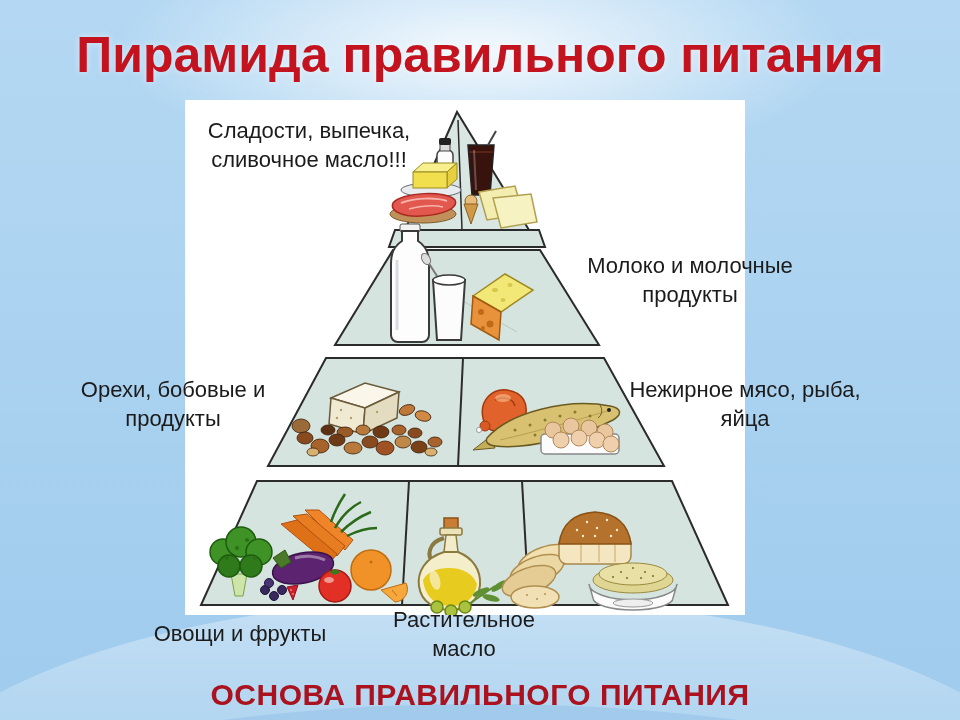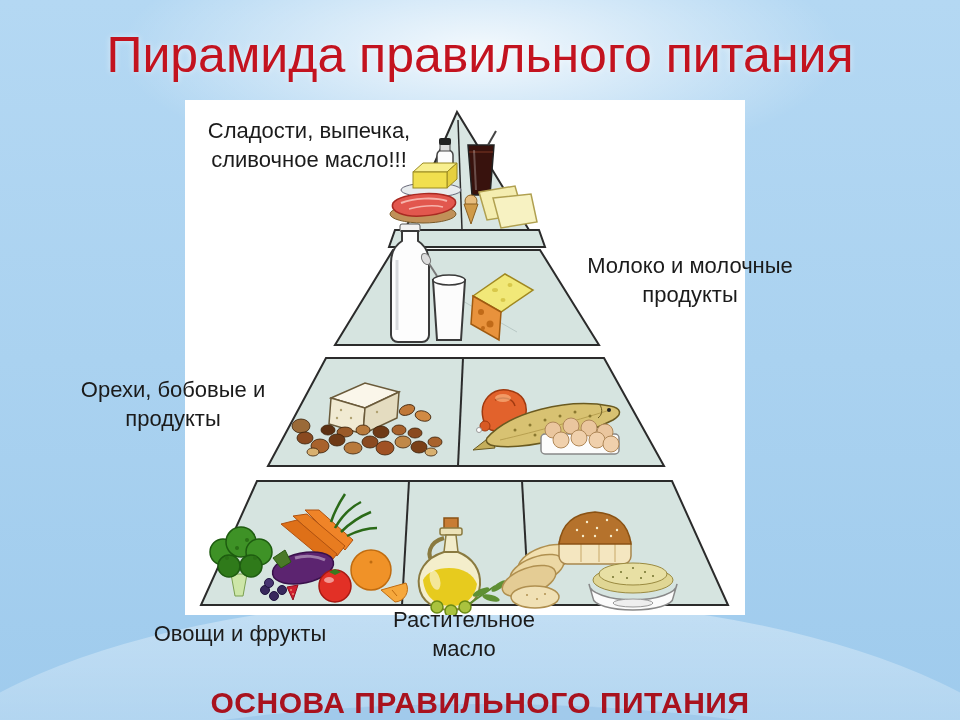--- a/index.html
+++ b/index.html
@@ -17,38 +17,38 @@
     border-radius:50% 50% 0 0 / 55% 55% 0 0;
     background: linear-gradient(180deg, rgba(255,255,255,.36), rgba(255,255,255,.04) 60%);
   }
   .swoosh-b {
     position:absolute; left:-20%; top:704px; width:140%; height:300px;
     border-radius:50% 50% 0 0 / 70% 70% 0 0;
     background: rgba(148,194,232,.6);
   }
   .title {
     position:absolute; left:0; right:0; top:26px; margin:0;
-    text-align:center; font-size:50px; font-weight:normal; color:#c3131f;
+    text-align:center; font-size:50px; font-weight:bold; color:#c3131f;
     text-shadow:0 0 6px rgba(255,255,255,.55);
   }
   .panel { position:absolute; left:185px; top:100px; width:560px; height:515px; background:#ffffff; }
   .panel svg { display:block; }
   .label {
     position:absolute; color:#1b1b1b; font-size:22px; line-height:1.32;
     text-align:center; white-space:pre-line;
   }
   #lab-sweets { left:196px; top:116px; width:226px; }
   #lab-dairy  { left:583px; top:251px; width:214px; }
   #lab-nuts   { left:62px;  top:375px; width:222px; }
   #lab-meat   { left:622px; top:375px; width:246px; }
   #lab-veg    { left:138px; top:619px; width:204px; }
   #lab-oil    { left:386px; top:605px; width:156px; }
   #lab-grain  { left:567px; top:617px; width:224px; }
   .footer {
-    position:absolute; left:0; right:0; top:670px; margin:16px;
+    position:absolute; left:0; right:0; top:670px; margin:8px;
     text-align:center; font-size:30px; font-weight:bold; color:#a9121e; letter-spacing:.5px;
   }
 </style>
 </head>
 <body>
 
 <div class="stage">
   <div class="glow"></div>
   <div class="swoosh-a"></div>
   <div class="swoosh-b"></div>
@@ -307,18 +307,20 @@
       </g>
     </svg>
   </div>
 
   <div class="label" id="lab-dairy">Молоко и молочные
 продукты</div>
   <div class="label" id="lab-sweets">Сладости, выпечка,
 сливочное масло!!!</div>
   <div class="label" id="lab-nuts">Орехи, бобовые и
 продукты</div>
+  <div class="label" id="lab-meat">Нежирное мясо, рыба,
+яйца</div>
   <div class="label" id="lab-oil">Растительное
 масло</div>
   <div class="label" id="lab-veg">Овощи и фрукты</div>
 
   <h2 class="footer">ОСНОВА ПРАВИЛЬНОГО ПИТАНИЯ</h2>
 </div>
 
 </body></html>

